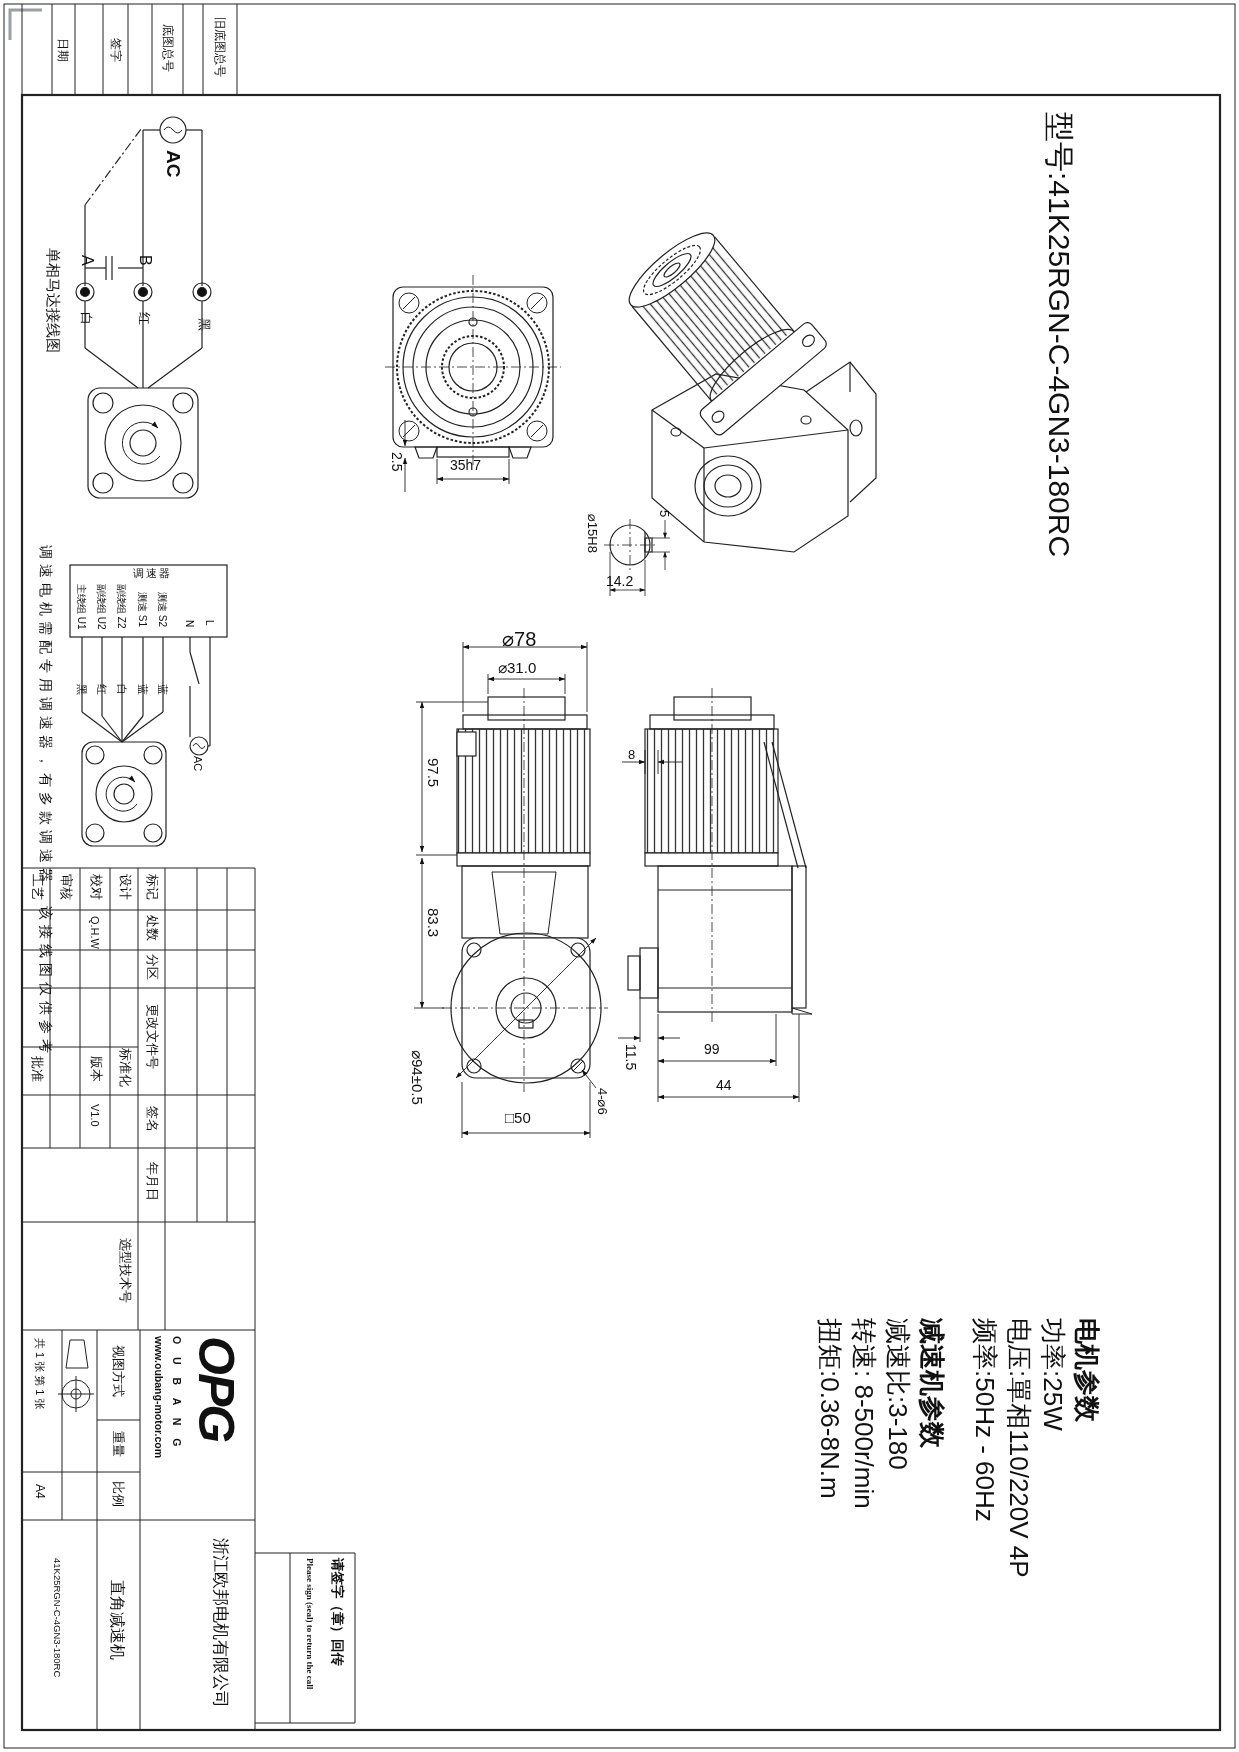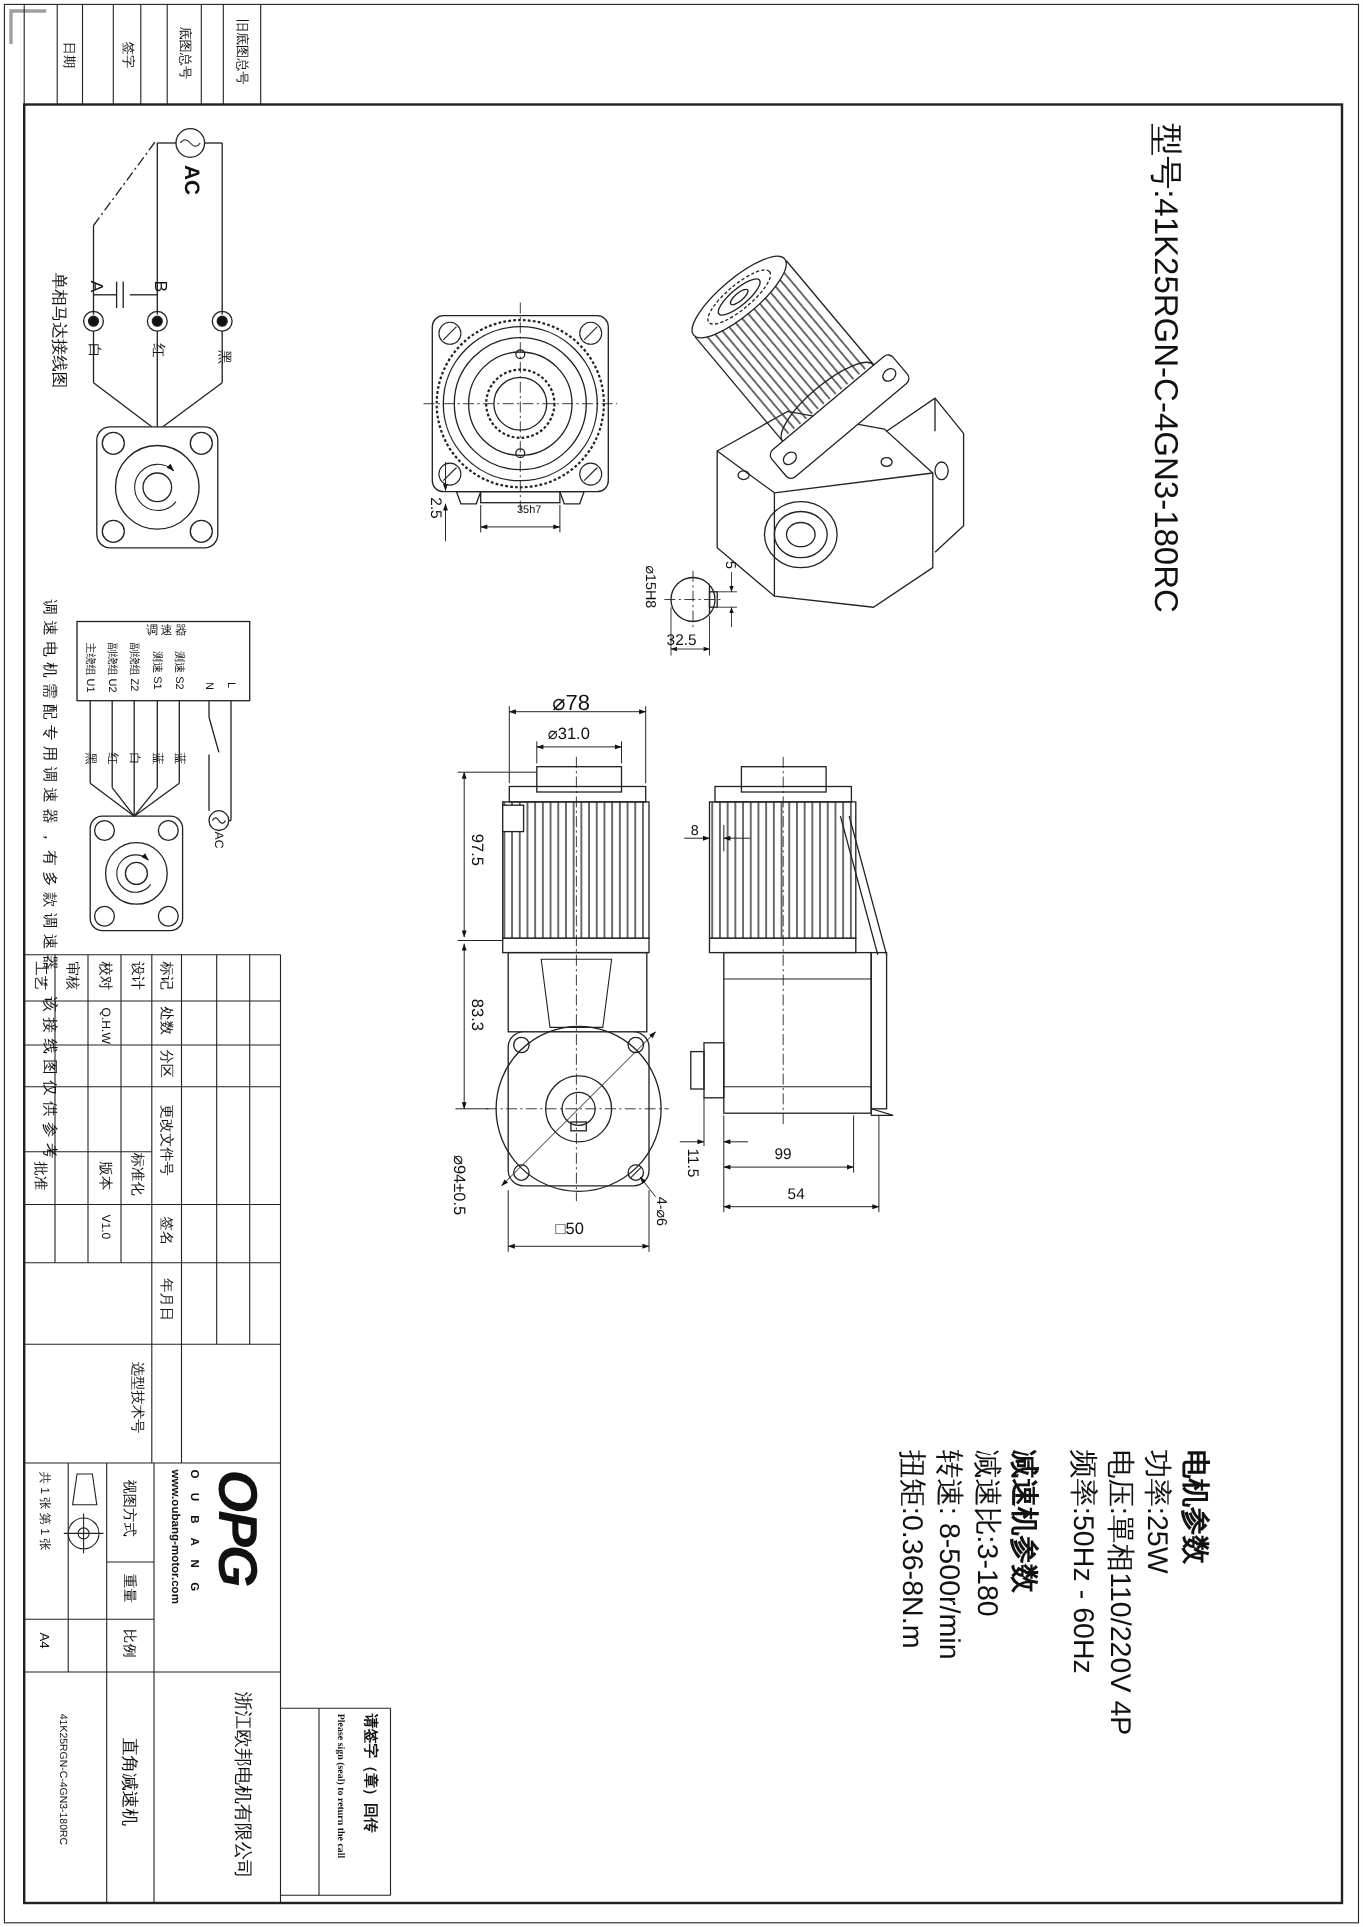--- a/index.html
+++ b/index.html
@@ -374,35 +374,35 @@
   <div>频率:50Hz - 60Hz</div>
 </div>
 <div class="vblock spec" style="left:813px;top:1318px;width:136px;height:330px;">
   <div style="font-weight:600;">减速机参数</div>
   <div>减速比:3-180</div>
   <div>转速: 8-500r/min</div>
   <div>扭矩:0.36-8N.m</div>
 </div>
 
 <div class="t vt" style="left:388px;top:452px;font-size:14px;">2.5</div>
-<div class="t" style="left:470px;top:458px;font-size:10px;">35h7</div>
+<div class="t" style="left:450px;top:458px;font-size:14px;">35h7</div>
 <div class="t vt" style="left:584px;top:514px;font-size:13px;">⌀15H8</div>
-<div class="t" style="left:606px;top:574px;font-size:14px;">32.5</div>
+<div class="t" style="left:606px;top:574px;font-size:14px;">14.2</div>
 <div class="t vt" style="left:656px;top:510px;font-size:13px;">5</div>
 <div class="t" style="left:502px;top:628px;font-size:20px;">⌀78</div>
 <div class="t" style="left:498px;top:660px;font-size:15px;">⌀31.0</div>
 <div class="t vt" style="left:424px;top:758px;font-size:15px;">97.5</div>
 <div class="t vt" style="left:424px;top:908px;font-size:15px;">83.3</div>
 <div class="t vt" style="left:408px;top:1050px;font-size:15px;">⌀94±0.5</div>
 <div class="t" style="left:505px;top:1110px;font-size:15px;">□50</div>
 <div class="t vt" style="left:594px;top:1088px;font-size:13px;">4-⌀6</div>
 <div class="t" style="left:628px;top:748px;font-size:13px;">8</div>
 <div class="t vt" style="left:622px;top:1044px;font-size:14px;">11.5</div>
 <div class="t" style="left:704px;top:1042px;font-size:14px;">99</div>
-<div class="t" style="left:716px;top:1078px;font-size:14px;">54</div>
+<div class="t" style="left:716px;top:1078px;font-size:14px;">44</div>
 
 <div class="t vt" style="left:29px;top:874px;font-size:13px;">工艺</div>
 <div class="t vt" style="left:58px;top:874px;font-size:13px;">审核</div>
 <div class="t vt" style="left:88px;top:874px;font-size:13px;">校对</div>
 <div class="t vt" style="left:117px;top:874px;font-size:13px;">设计</div>
 <div class="t vt" style="left:144px;top:874px;font-size:13px;">标记</div>
 <div class="t vt" style="left:144px;top:915px;font-size:13px;">处数</div>
 <div class="t vt" style="left:144px;top:954px;font-size:13px;">分区</div>
 <div class="t vt" style="left:144px;top:1004px;font-size:13px;">更改文件号</div>
 <div class="t vt" style="left:144px;top:1106px;font-size:13px;">签名</div>

